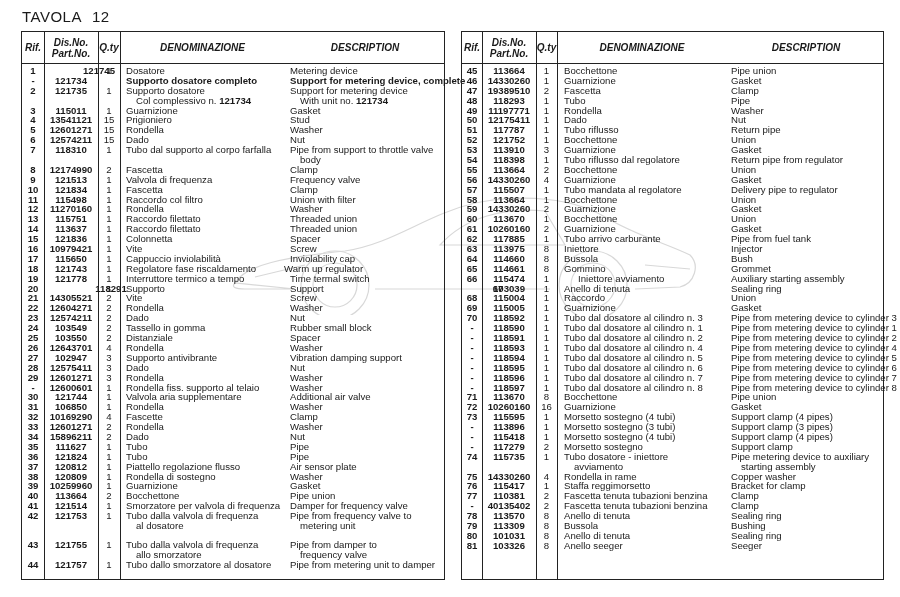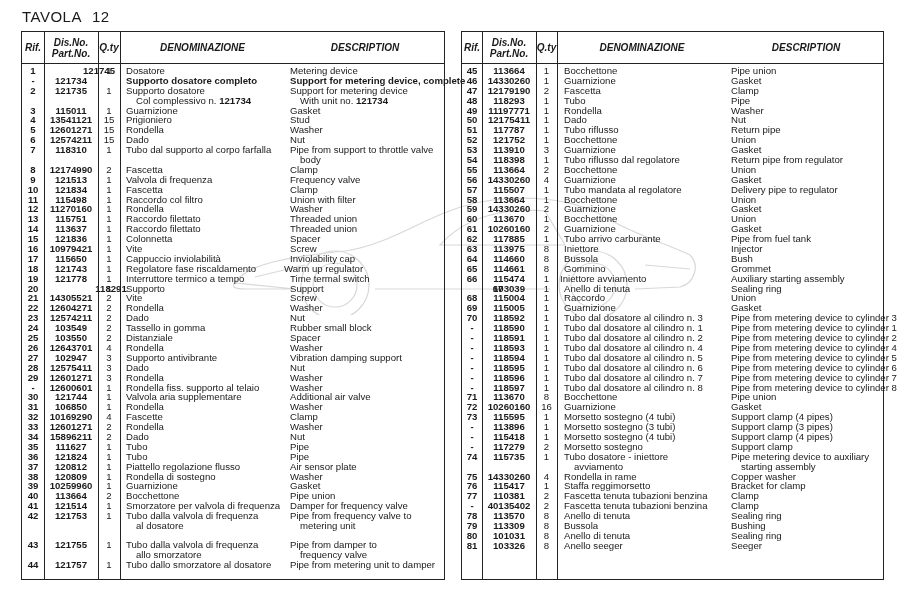--- a/index.html
+++ b/index.html
@@ -438,21 +438,21 @@
       </div>
       <div class="row">
         <span class="c rif" style="left: 0px; width: 20px;">46</span>
         <span class="c pn" style="left: 20px; width: 54px;">14330260</span>
         <span class="c qty" style="left: 74px; width: 21px;">1</span>
         <span class="c " style="left: 102px;">Guarnizione</span>
         <span class="c " style="left: 269px;">Gasket</span>
       </div>
       <div class="row">
         <span class="c rif" style="left: 0px; width: 20px;">47</span>
-        <span class="c pn" style="left: 20px; width: 54px;">12179190</span>
+        <span class="c pn" style="left: 20px; width: 54px;">19389510</span>
         <span class="c qty" style="left: 74px; width: 21px;">2</span>
         <span class="c " style="left: 102px;">Fascetta</span>
         <span class="c " style="left: 269px;">Clamp</span>
       </div>
       <div class="row">
         <span class="c rif" style="left: 0px; width: 20px;">48</span>
         <span class="c pn" style="left: 20px; width: 54px;">118293</span>
         <span class="c qty" style="left: 74px; width: 21px;">1</span>
         <span class="c " style="left: 102px;">Tubo</span>
         <span class="c " style="left: 269px;">Pipe</span>
@@ -573,21 +573,21 @@
         <span class="c rif" style="left: 0px; width: 20px;">65</span>
         <span class="c pn" style="left: 20px; width: 54px;">114661</span>
         <span class="c qty" style="left: 74px; width: 21px;">8</span>
         <span class="c " style="left: 102px;">Gommino</span>
         <span class="c " style="left: 269px;">Grommet</span>
       </div>
       <div class="row">
         <span class="c rif" style="left: 0px; width: 20px;">66</span>
         <span class="c pn" style="left: 20px; width: 54px;">115474</span>
         <span class="c qty" style="left: 74px; width: 21px;">1</span>
-        <span class="c " style="left: 98px; text-align: right;">Iniettore avviamento</span>
+        <span class="c " style="left: 116px; text-align: right;">Iniettore avviamento</span>
         <span class="c " style="left: 269px;">Auxiliary starting assembly</span>
       </div>
       <div class="row">
         <span class="c rif" style="left: 0px; width: 20px; margin-left: 26px;">67</span>
         <span class="c pn" style="left: 20px; width: 54px;">103039</span>
         <span class="c qty" style="left: 74px; width: 21px;">1</span>
         <span class="c " style="left: 102px;">Anello di tenuta</span>
         <span class="c " style="left: 269px;">Sealing ring</span>
       </div>
       <div class="row">

